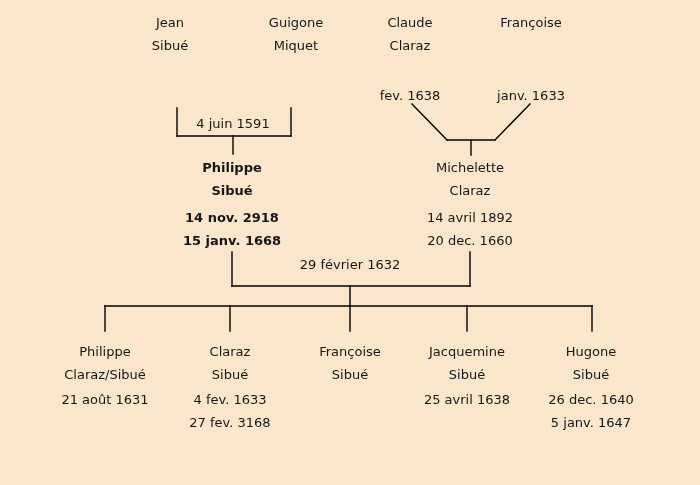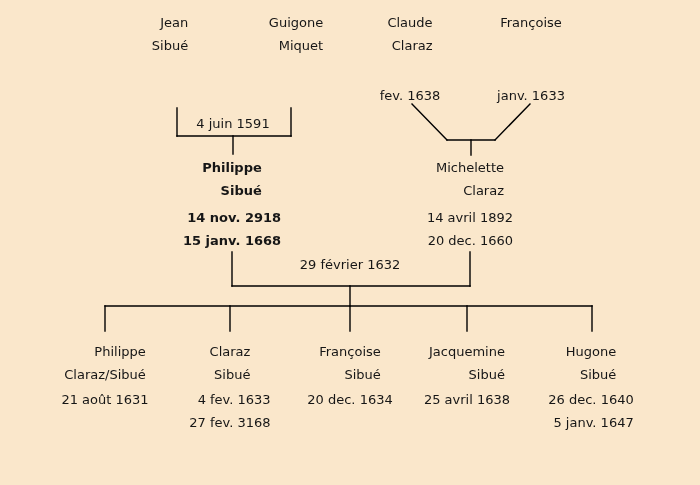--- a/index.html
+++ b/index.html
@@ -10,21 +10,21 @@
     width: 700px;
     height: 485px;
     background: #fae7cb;
     color: #161616;
     font-size: 13px;
     overflow: hidden;
   }
   .tb {
     position: absolute;
     transform: translateX(-50%);
-    text-align: right;
+    text-align: center;
     line-height: 23px;
     white-space: nowrap;
   }
   .bold { font-weight: bold; }
   svg.lines { position: absolute; left: 0; top: 0; display: block; }
   svg.lines line { stroke: #000; stroke-width: 1.4; stroke-linecap: square; }
 </style>
 </head>
 <body style="background: rgb(250, 231, 203);">
 
@@ -111,24 +111,20 @@
   </div>
   <div class="tb" style="left:230px; top:388px">
     <div>4 fev. 1633</div>
     <div>27 fev. 3168</div>
   </div>
 
   <div class="tb" style="left:350px; top:340px">
     <div>Françoise</div>
     <div>Sibué</div>
   </div>
-  <div class="tb" style="left:350px; top:388px">
-    <div>20 dec. 1634</div>
-    <div></div>
-  </div>
 
   <div class="tb" style="left:467px; top:340px">
     <div>Jacquemine</div>
     <div>Sibué</div>
   </div>
   <div class="tb" style="left:467px; top:388px">
     <div>25 avril 1638</div>
   </div>
 
   <div class="tb" style="left:591px; top:340px">

